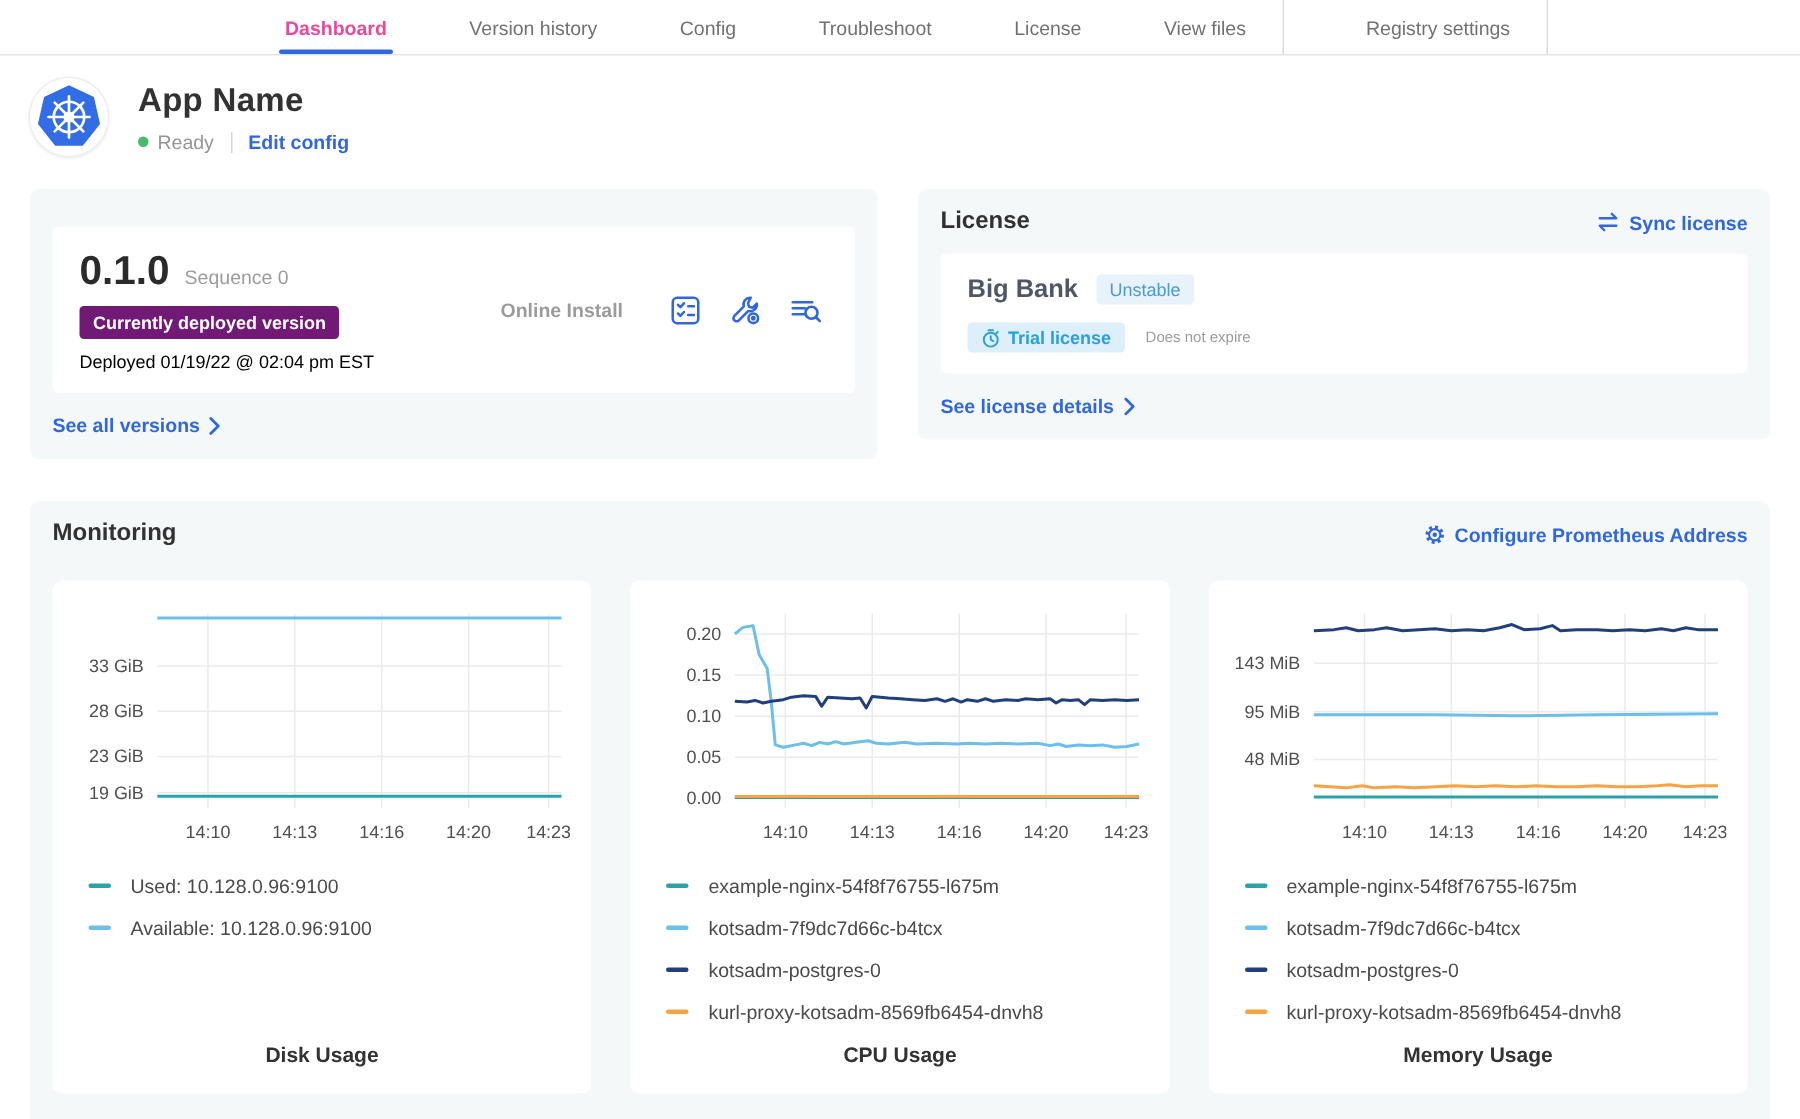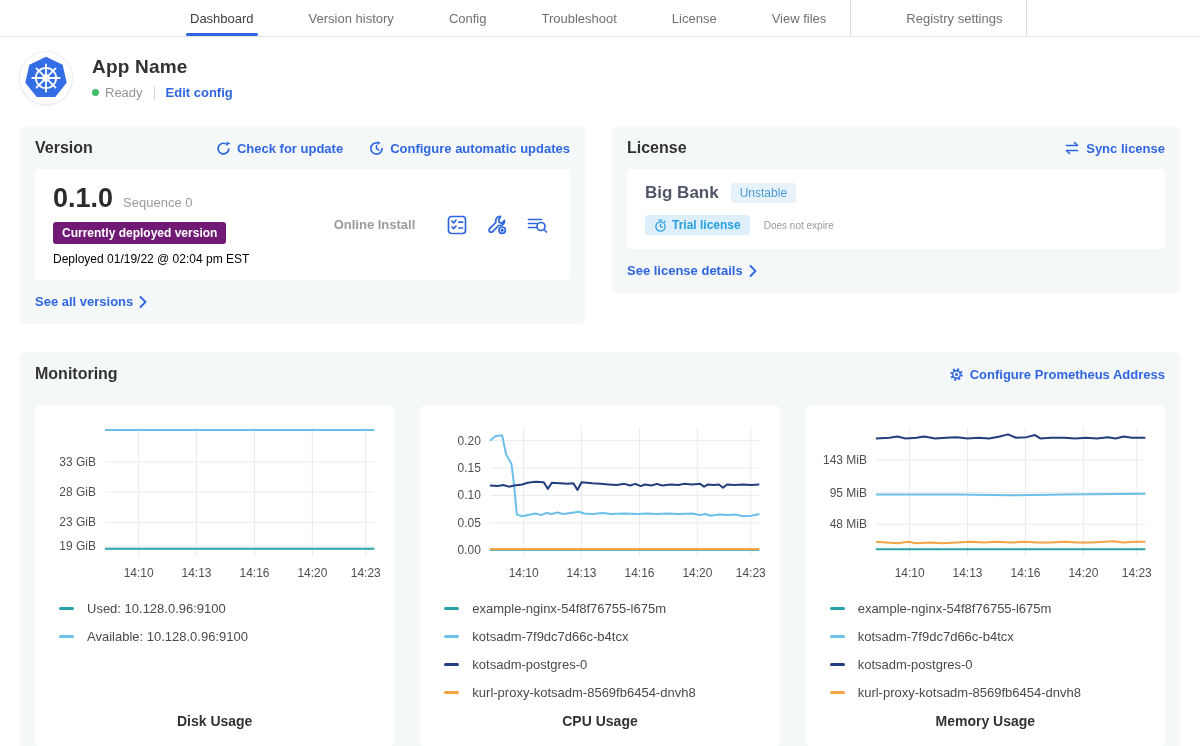--- a/index.html
+++ b/index.html
@@ -12,36 +12,36 @@
 
   
   .nav {
     height:37px; border-bottom:1px solid #e3e6e8; background:#fff;
     display:flex; align-items:stretch; padding-left:190px;
   }
   .tab {
     display:flex; align-items:center; font-size:13px; color:#717171;
     margin-right:55px; cursor:pointer; position:relative; white-space:nowrap;
   }
-  .tab.active { color:#404040; font-weight:normal; }
+  .tab.active { color:#ec4899; font-weight:bold; }
   .tab.active::after {
     content:""; position:absolute; left:-4px; right:-4px; bottom:0; height:3px;
     background:#3066e0; border-radius:2px;
   }
   .tab.sep-right { border-right:1px solid #dadde0; padding-right:24px; }
 
   
   .app-header { display:flex; align-items:center; padding:15px 20px 10px 20px; }
   .app-logo {
     width:52px; height:52px; border-radius:50%; background:#fff;
     box-shadow:0 0 0 1px #eceef0, 0 1px 3px rgba(0,0,0,.12);
     display:flex; align-items:center; justify-content:center;
   }
   .app-title-block { margin-left:20px; }
-  .app-title { font-size:19px; font-weight:bold; letter-spacing:.2px; }
+  .app-title { font-size:22px; font-weight:bold; letter-spacing:.2px; }
   .app-status-row { display:flex; align-items:center; margin-top:7px; font-size:13px; }
   .status-dot { width:7px; height:7px; border-radius:50%; background:#44bb66; margin-right:6px; }
   .status-text { color:#959595; }
   .vdivider { width:1px; height:14px; background:#d5d8db; margin:0 11px; }
   .blue-link { color:#3066e0; font-weight:bold; font-size:13px; cursor:pointer;
                display:inline-flex; align-items:center; gap:6px; }
   .blue-link svg { flex:none; }
 
   
   .content { padding:0 20px; }
@@ -143,40 +143,20 @@
       <a class="blue-link">Edit config</a>
     </div>
   </div>
 </header>
 
 <div class="content">
 
   <div class="cards-row">
 
     <section class="panel" style="max-width:565px;">
-      <div class="panel-head">
-        <div class="panel-title">Version</div>
-        <div class="panel-links">
-          <a class="blue-link">
-            <svg width="15" height="15" viewBox="0 0 16 16">
-              <path d="M13.6 8.6a5.7 5.7 0 1 1-1.7-4.6" fill="none" stroke="#3066e0" stroke-width="1.8" stroke-linecap="round"></path>
-              <path d="M10.8 0.6l1.4 3.4 3.3-1.4z" fill="#3066e0"></path>
-            </svg>
-            <span>Check for update</span>
-          </a>
-          <a class="blue-link">
-            <svg width="15" height="15" viewBox="0 0 16 16">
-              <path d="M14 8A6 6 0 1 1 8.5 2" fill="none" stroke="#3066e0" stroke-width="1.8" stroke-linecap="round"></path>
-              <path d="M8 4.8V8.2l2.4 1.4" fill="none" stroke="#3066e0" stroke-width="1.6" stroke-linecap="round"></path>
-              <path d="M9 0l3.2 2.1L9.4 4.3z" fill="#3066e0"></path>
-            </svg>
-            <span>Configure automatic updates</span>
-          </a>
-        </div>
-      </div>
 
       <div class="inner-card version-inner">
         <div class="version-left">
           <div class="version-row">
             <span class="version-number">0.1.0</span>
             <span class="sequence">Sequence 0</span>
           </div>
           <span class="deployed-badge">Currently deployed version</span>
           <div class="deployed-at">Deployed 01/19/22 @ 02:04 pm EST</div>
         </div>

